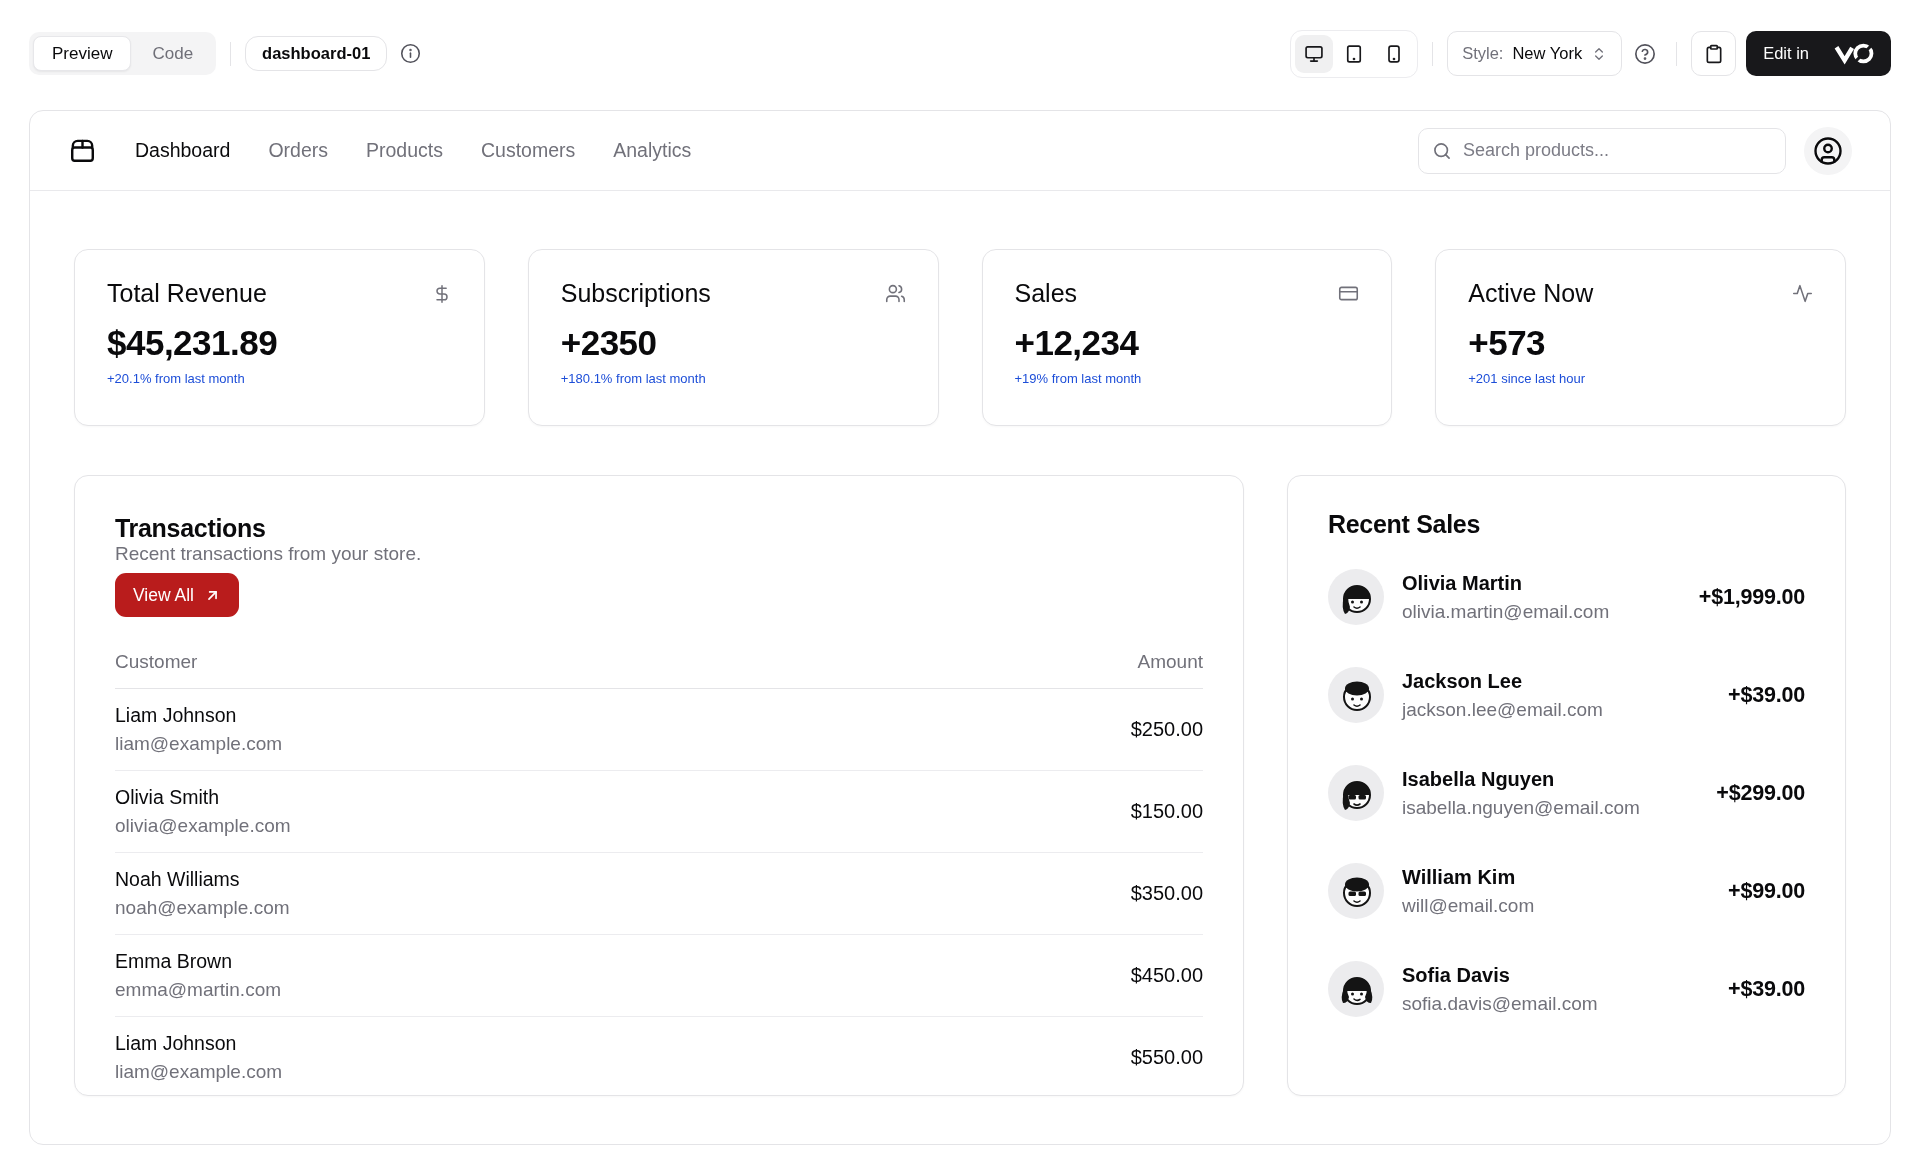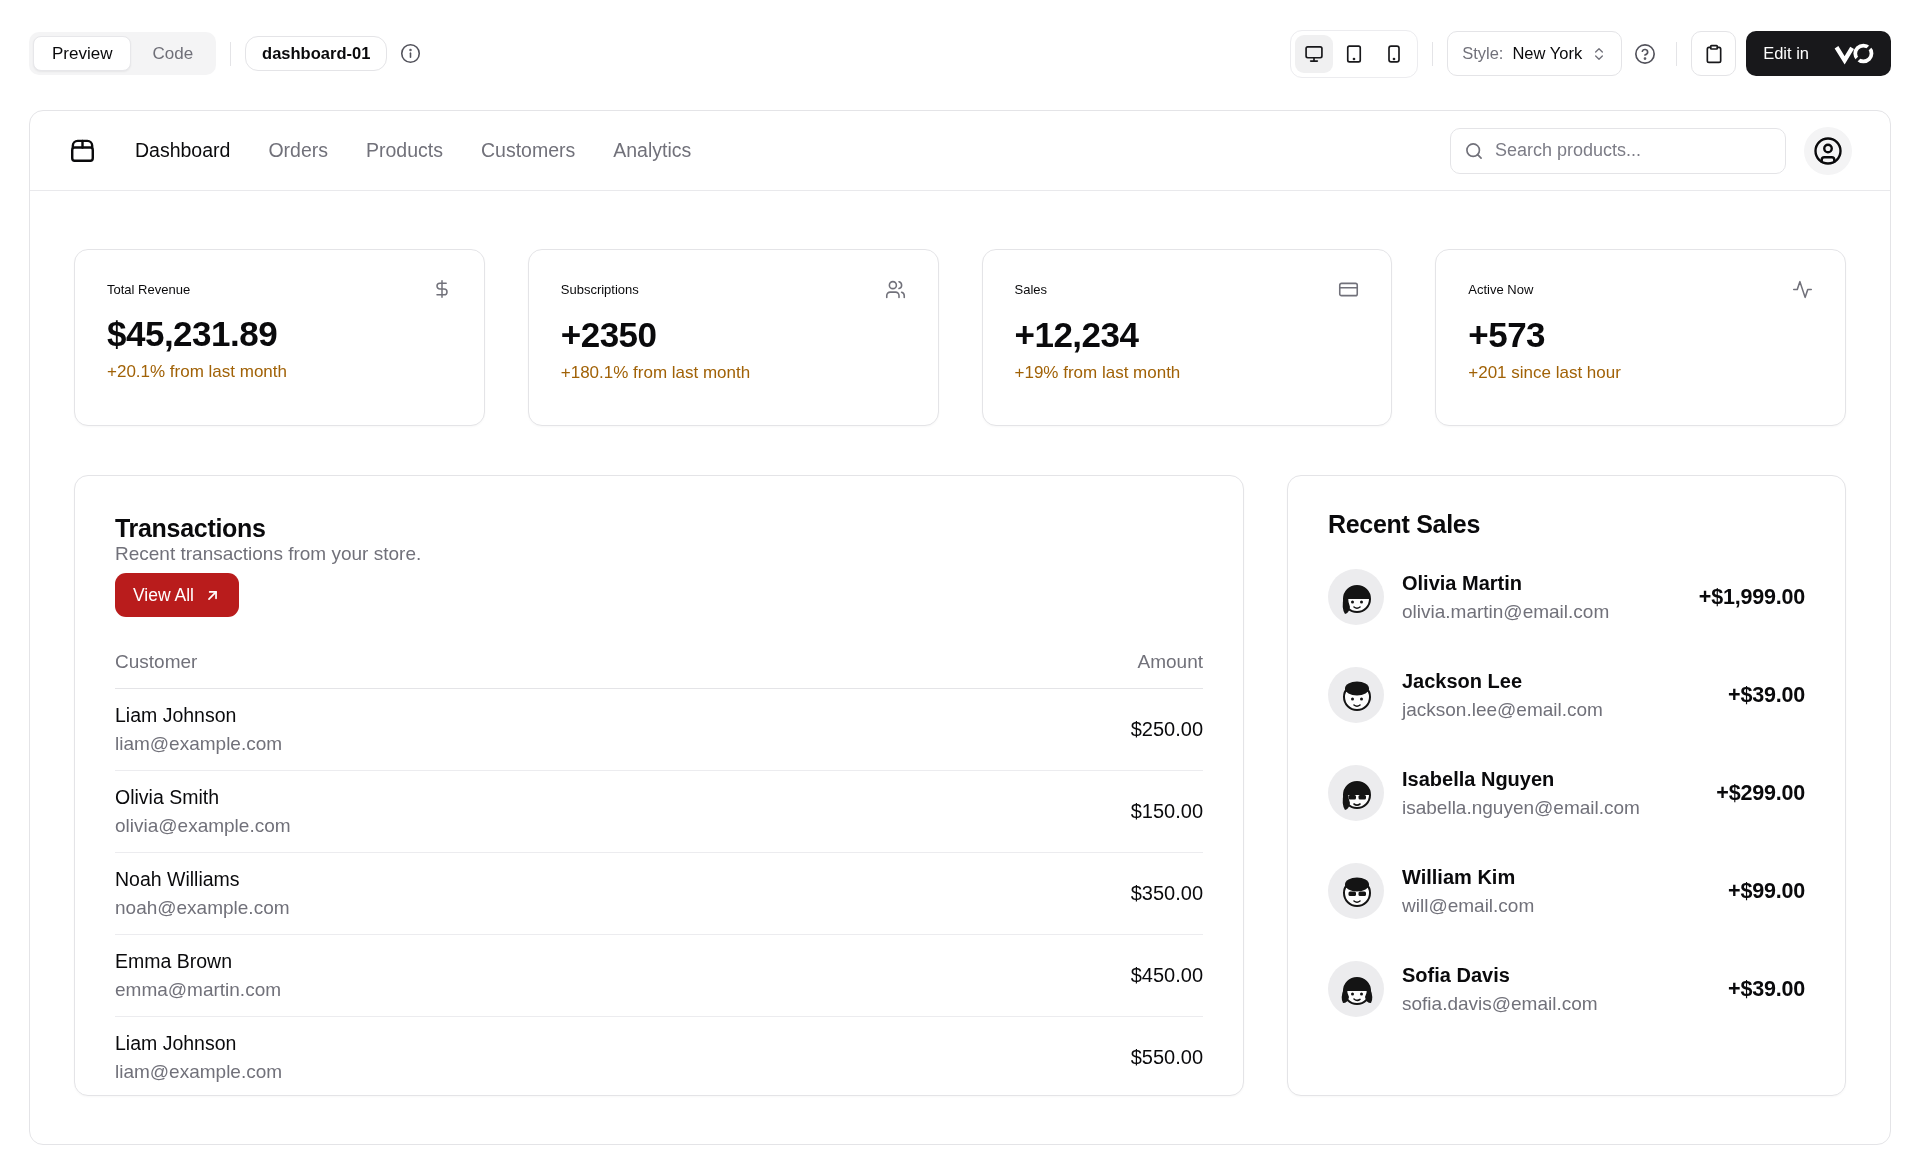--- a/index.html
+++ b/index.html
@@ -35,35 +35,35 @@
 
   
   .main-card { position:absolute; left:29px; top:110px; width:1862px; height:1035px; border:1px solid #e4e4e7; border-radius:14px; background:#fff; overflow:hidden; }
 
   .nav { height:80px; display:flex; align-items:center; padding:0 38px; border-bottom:1px solid #e9e9ec; }
   .brand { color:#0a0a0c; display:flex; align-items:center; }
   .nav-links { display:flex; gap:38px; margin-left:38px; }
   .nav-link { font-size:19.5px; color:#71717a; cursor:pointer; }
   .nav-link.active { color:#0a0a0c; font-weight:500; }
 
-  .search-wrap { margin-left:auto; position:relative; width:336px; height:46px; border:1px solid #e4e4e7; border-radius:10px; background:#fff; }
+  .search-wrap { margin-left:auto; position:relative; width:368px; height:46px; border:1px solid #e4e4e7; border-radius:10px; background:#fff; }
   .search-wrap svg { position:absolute; left:13px; top:12px; color:#71717a; }
   .search-wrap input { width:100%; height:100%; border:none; outline:none; background:transparent; padding:0 14px 0 44px; font-size:18px; font-family:inherit; color:#0a0a0c; }
   .search-wrap input::placeholder { color:#7c7c86; }
   .avatar-btn { margin-left:18px; width:48px; height:48px; border-radius:50%; background:#f4f4f5; border:none; display:flex; align-items:center; justify-content:center; color:#0a0a0c; }
 
   .content { padding:58px 44px 0; }
 
   .stats-row { display:flex; gap:43px; }
   .stat-card { flex:1; height:177px; border:1px solid #e4e4e7; border-radius:14px; padding:29px 32px; background:#fff; box-shadow:0 1px 2px rgba(0,0,0,.03); }
   .stat-head { display:flex; justify-content:space-between; align-items:center; }
-  .stat-title { font-size:13px; font-weight:500; }
+  .stat-title { font-size:25px; font-weight:500; }
   .stat-head svg { color:#71717a; }
   .stat-value { font-size:35px; font-weight:700; margin-top:15px; letter-spacing:-0.5px; }
-  .stat-sub { font-size:17px; color:#a16207; margin-top:8px; }
+  .stat-sub { font-size:13px; color:#1d4ed8; margin-top:8px; }
 
   .bottom-row { display:flex; gap:43px; margin-top:49px; }
   .panel { border:1px solid #e4e4e7; border-radius:14px; background:#fff; box-shadow:0 1px 2px rgba(0,0,0,.03); }
   .tx-card { flex:0 0 1170px; height:621px; padding:38px 40px; }
   .rs-card { flex:1; height:621px; padding:34px 40px; }
 
   .tx-header { display:flex; justify-content:space-between; align-items:flex-start;flex-direction:column; }
   .tx-title { font-size:25px; font-weight:700; letter-spacing:-0.3px; }
   .tx-sub { font-size:19px; color:#71717a; }
   .viewall { display:flex; align-items:center; gap:10px; height:44px; padding:0 18px; background:#b91c1c; color:#fff; border:none; border-radius:11px; font-size:17.5px; font-weight:500; margin-top:8px; }

